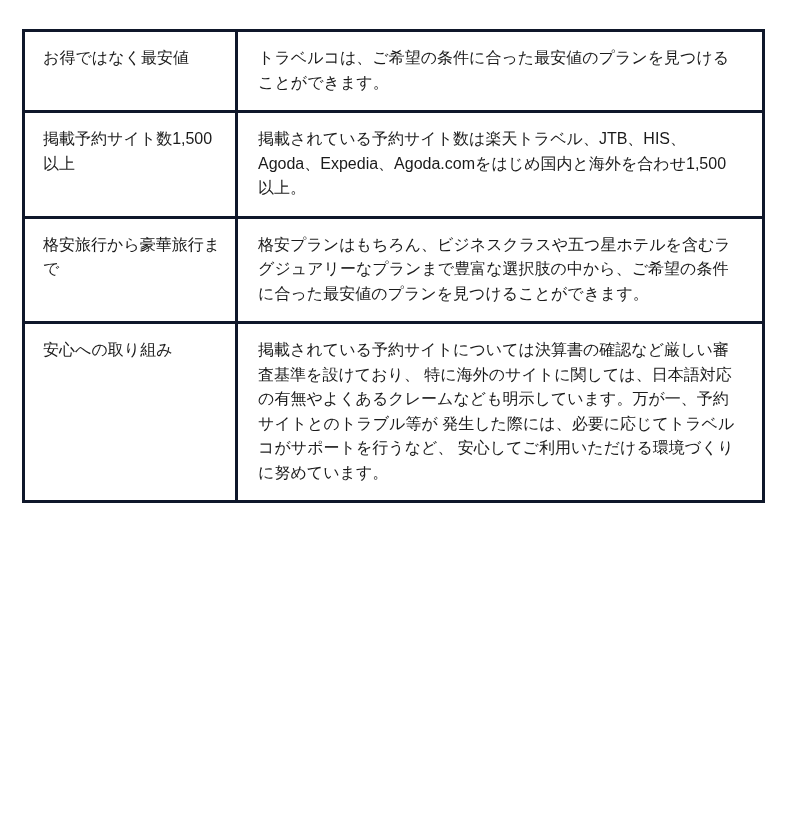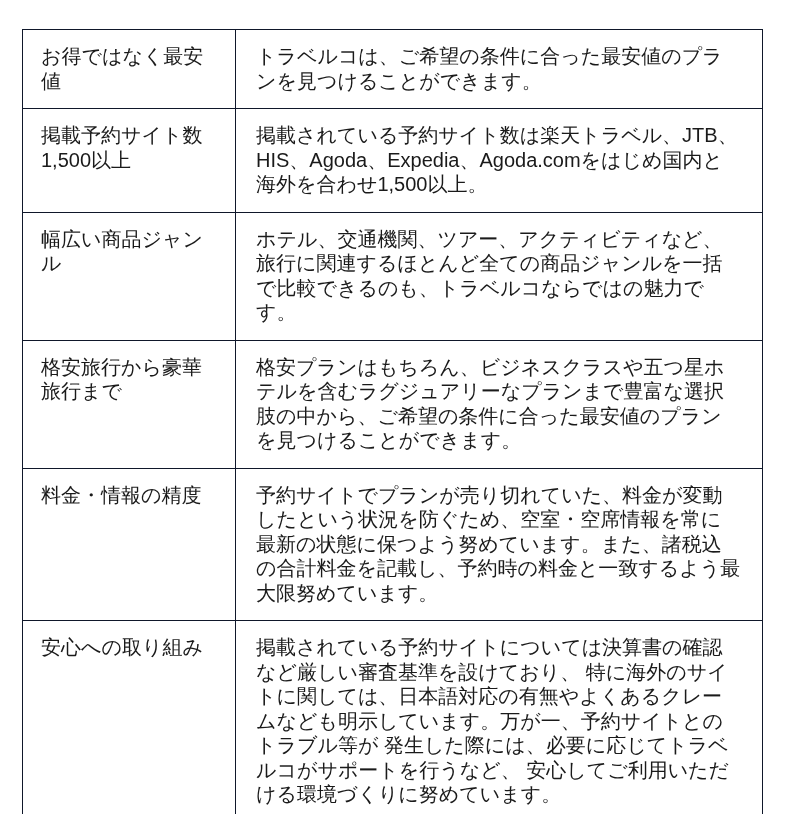--- a/index.html
+++ b/index.html
@@ -18,23 +18,23 @@
   }
   table.features-table {
     border-collapse: collapse;
     table-layout: fixed;
     width: 740px;
     background: #ffffff;
   }
   table.features-table col.c-label { width: 213px; }
   table.features-table col.c-desc  { width: 527px; }
   table.features-table td {
-    border: 1px solid #0f172a;
+    border: 3px solid #0f172a;
     vertical-align: top;
-    font-size: 20px;
+    font-size: 16px;
     line-height: 24.5px;
     color: #1a1a1a;
     text-align: left;
     word-break: break-word;
   }
   td.label-cell {
     padding: 14px 14px 15px 18px;
   }
   td.desc-cell {
     padding: 14px 21px 15px 20px;
@@ -52,30 +52,22 @@
     <tbody>
       <tr>
         <td class="label-cell">お得ではなく最安値</td>
         <td class="desc-cell">トラベルコは、ご希望の条件に合った最安値のプランを見つけることができます。</td>
       </tr>
       <tr>
         <td class="label-cell">掲載予約サイト数1,500以上</td>
         <td class="desc-cell">掲載されている予約サイト数は楽天トラベル、JTB、HIS、Agoda、Expedia、Agoda.comをはじめ国内と海外を合わせ1,500以上。</td>
       </tr>
       <tr>
-        <td class="label-cell">幅広い商品ジャンル</td>
-        <td class="desc-cell">ホテル、交通機関、ツアー、アクティビティなど、旅行に関連するほとんど全ての商品ジャンルを一括で比較できるのも、トラベルコならではの魅力です。</td>
-      </tr>
-      <tr>
         <td class="label-cell">格安旅行から豪華旅行まで</td>
         <td class="desc-cell">格安プランはもちろん、ビジネスクラスや五つ星ホテルを含むラグジュアリーなプランまで豊富な選択肢の中から、ご希望の条件に合った最安値のプランを見つけることができます。</td>
-      </tr>
-      <tr>
-        <td class="label-cell">料金・情報の精度</td>
-        <td class="desc-cell">予約サイトでプランが売り切れていた、料金が変動したという状況を防ぐため、空室・空席情報を常に最新の状態に保つよう努めています。また、諸税込の合計料金を記載し、予約時の料金と一致するよう最大限努めています。</td>
       </tr>
       <tr>
         <td class="label-cell">安心への取り組み</td>
         <td class="desc-cell">掲載されている予約サイトについては決算書の確認など厳しい審査基準を設けており、 特に海外のサイトに関しては、日本語対応の有無やよくあるクレームなども明示しています。万が一、予約サイトとのトラブル等が 発生した際には、必要に応じてトラベルコがサポートを行うなど、 安心してご利用いただける環境づくりに努めています。</td>
       </tr>
     </tbody>
   </table>
 </div>
 
 </body></html>

